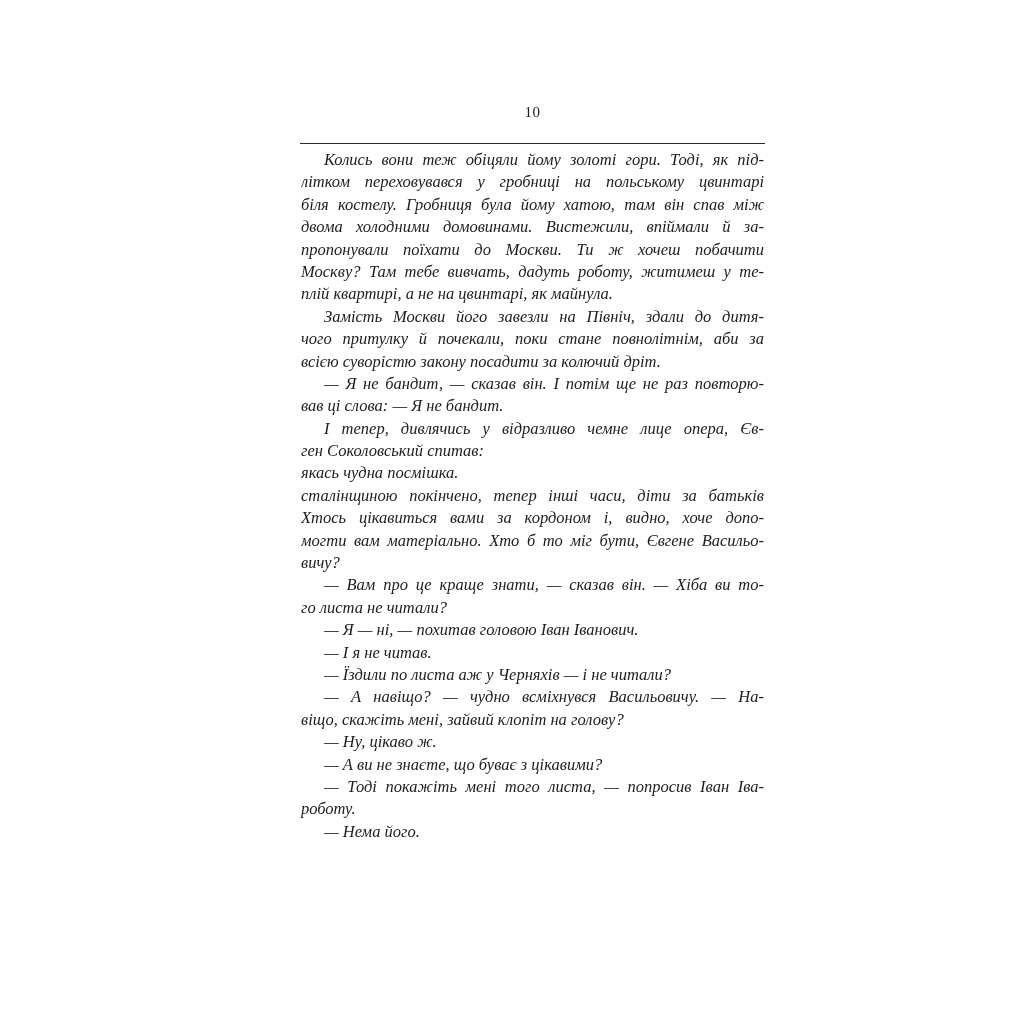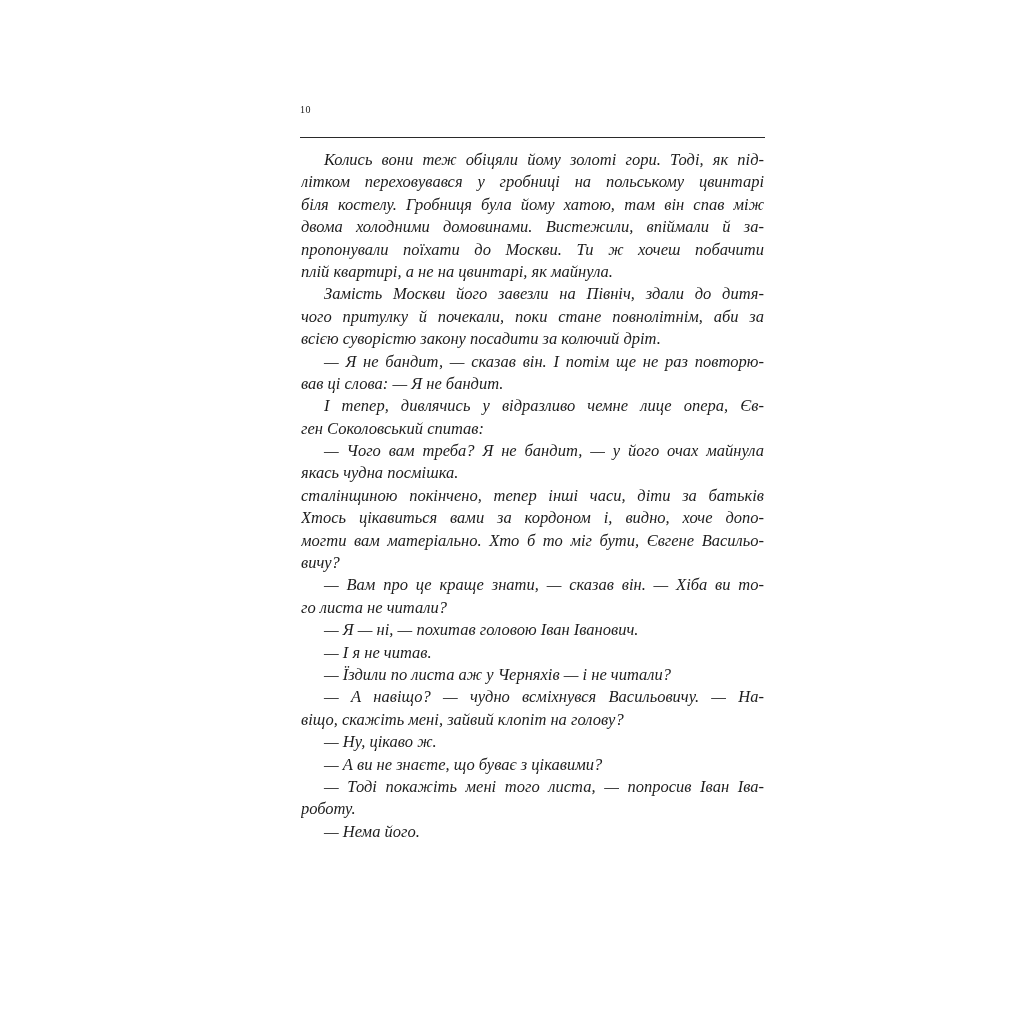--- a/index.html
+++ b/index.html
@@ -16,22 +16,22 @@
     color: #1c1c1c;
     overflow: hidden;
   }
   .header {
     position: absolute;
     left: 300px;
     top: 104px;
     width: 465px;
   }
   .page-number {
-    text-align: left;
-    font-size: 10px;
+    text-align: center;
+    font-size: 15px;
     letter-spacing: 0.5px;
     color: #1c1c1c;
     margin-bottom: 22px;
   }
   .header-rule {
     border: 0;
     border-top: 1px solid #2a2a2a;
     margin: 0;
     width: 100%;
   }
@@ -72,37 +72,37 @@
     <div class="page-number">10</div>
     <hr class="header-rule">
   </div>
   <div class="page-text">
       <div class="paragraph">
         <div class="line first">Колись вони теж обіцяли йому золоті гори. Тоді, як під-</div>
         <div class="line">літком переховувався у гробниці на польському цвинтарі</div>
         <div class="line">біля костелу. Гробниця була йому хатою, там він спав між</div>
         <div class="line">двома холодними домовинами. Вистежили, впіймали й за-</div>
         <div class="line">пропонували поїхати до Москви. Ти ж хочеш побачити</div>
+        <div class="line">Москву? Там тебе вивчать, дадуть роботу, житимеш у те-</div>
         <div class="line last">плій квартирі, а не на цвинтарі, як майнула.</div>
       </div>
       <div class="paragraph">
         <div class="line first">Замість Москви його завезли на Північ, здали до дитя-</div>
         <div class="line">чого притулку й почекали, поки стане повнолітнім, аби за</div>
         <div class="line last">всією суворістю закону посадити за колючий дріт.</div>
       </div>
       <div class="paragraph">
         <div class="line first">— Я не бандит, — сказав він. І потім ще не раз повторю-</div>
         <div class="line last">вав ці слова: — Я не бандит.</div>
       </div>
       <div class="paragraph">
         <div class="line first">І тепер, дивлячись у відразливо чемне лице опера, Єв-</div>
         <div class="line last">ген Соколовський спитав:</div>
       </div>
       <div class="paragraph">
-        <div class="line first">— Чого вам треба? Я не бандит, — у його очах майнула</div>
         <div class="line last">якась чудна посмішка.</div>
       </div>
       <div class="paragraph">
         <div class="line">сталінщиною покінчено, тепер інші часи, діти за батьків</div>
         <div class="line">Хтось цікавиться вами за кордоном і, видно, хоче допо-</div>
         <div class="line">могти вам матеріально. Хто б то міг бути, Євгене Васильо-</div>
         <div class="line last">вичу?</div>
       </div>
       <div class="paragraph">
         <div class="line first">— Вам про це краще знати, — сказав він. — Хіба ви то-</div>

